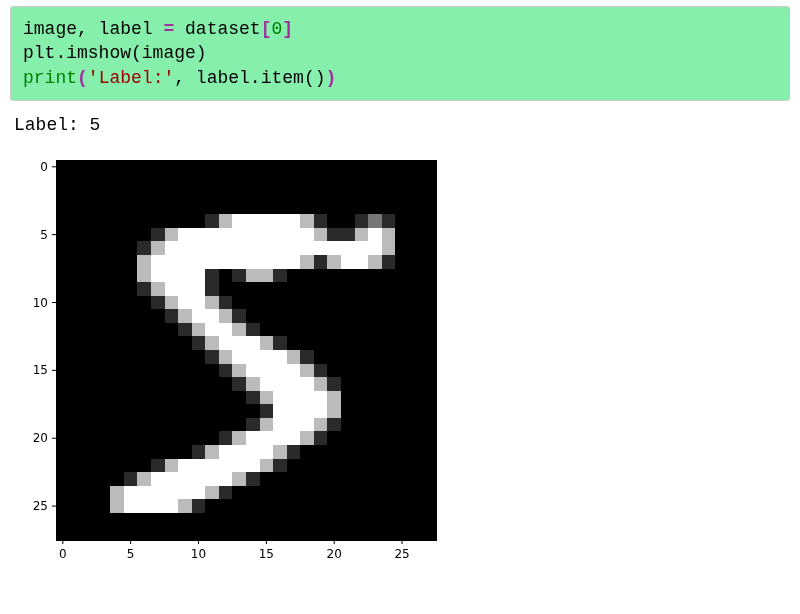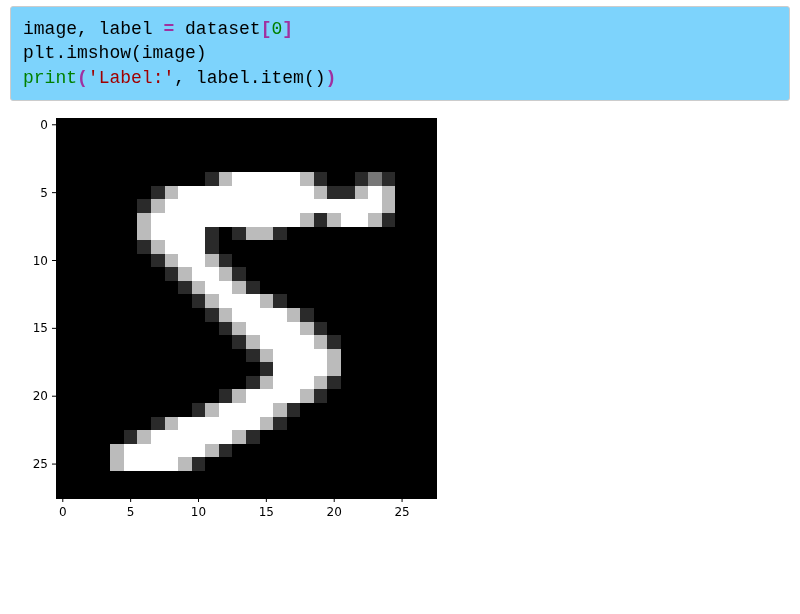--- a/index.html
+++ b/index.html
@@ -1,38 +1,39 @@
 <!DOCTYPE html>
 <html><head>
 <meta charset="utf-8">
 <style>
   html,body{margin:0;padding:0;background:#fff;}
   body{font-family:Consolas,"Courier New",monospace;font-size:18px;line-height:1.35;color:#000;}
   .page{width:800px;height:614px;position:relative;padding:6px 10px;box-sizing:border-box;}
-  .codecell{background:#7dd3fc;border:1px solid #ccc;border-radius:3px;padding:10px 12px;margin-bottom:12px;}
+  .codecell{background:#86efac;border:1px solid #ccc;border-radius:3px;padding:10px 12px;margin-bottom:12px;}
   .code{white-space:pre;font-family:Consolas,"Courier New",monospace;}
   .tok-op{color:#a030a0;font-weight:bold;}      
   .tok-num{color:#008000;}                      
   .tok-fn{color:#008000;}                       
   .tok-str{color:#a00000;}                      
   .output{margin:8px 4px 18px 4px;font-family:Consolas,"Courier New",monospace;}
   .plotwrap{margin-left:4px;}
   .tick-text{font-family:"DejaVu Sans",Arial,sans-serif;font-size:12px;fill:#000;}
   .axis-line{stroke:#000;stroke-width:1;}
 </style>
 </head>
 <body>
 <div class="page">
 
 <div class="codecell">
   <div class="code"><span><span>image, label </span><span class="tok-op">=</span><span> dataset</span><span class="tok-op">[</span><span class="tok-num">0</span><span class="tok-op">]</span></span>
 <span>plt.imshow(image)</span>
 <span><span class="tok-fn">print</span><span class="tok-op">(</span><span class="tok-str">'Label:'</span><span>, </span><span>label.item()</span><span class="tok-op">)</span></span></div>
 </div>
 
+<div class="output">Label: 5</div>
 
 <div class="plotwrap">
   <svg id="plot-svg" width="440" height="440">
         <rect x="42.00" y="5.00" width="14.071428571428571" height="14.071428571428571" fill="#000" shape-rendering="crispEdges"></rect>
         <rect x="55.57" y="5.00" width="14.071428571428571" height="14.071428571428571" fill="#000" shape-rendering="crispEdges"></rect>
         <rect x="69.14" y="5.00" width="14.071428571428571" height="14.071428571428571" fill="#000" shape-rendering="crispEdges"></rect>
         <rect x="82.71" y="5.00" width="14.071428571428571" height="14.071428571428571" fill="#000" shape-rendering="crispEdges"></rect>
         <rect x="96.29" y="5.00" width="14.071428571428571" height="14.071428571428571" fill="#000" shape-rendering="crispEdges"></rect>
         <rect x="109.86" y="5.00" width="14.071428571428571" height="14.071428571428571" fill="#000" shape-rendering="crispEdges"></rect>
         <rect x="123.43" y="5.00" width="14.071428571428571" height="14.071428571428571" fill="#000" shape-rendering="crispEdges"></rect>

